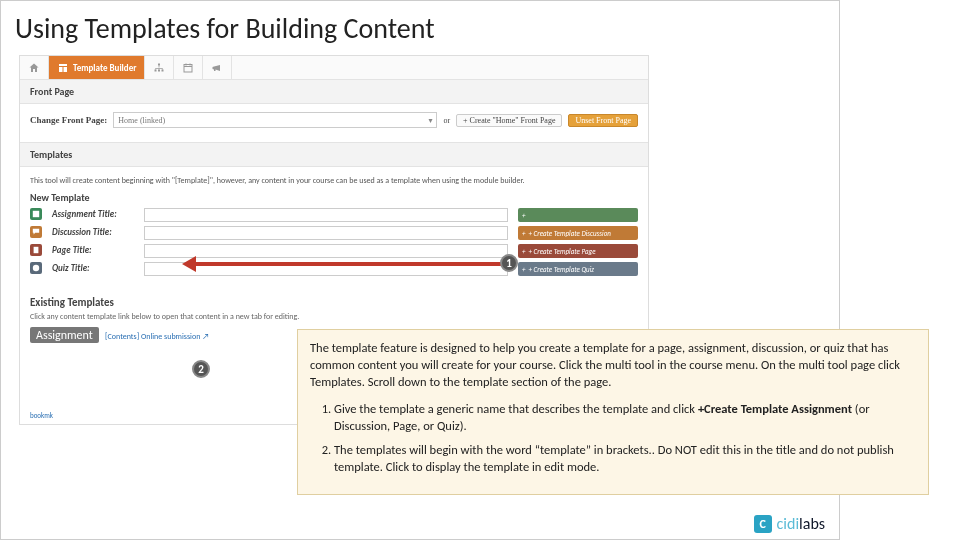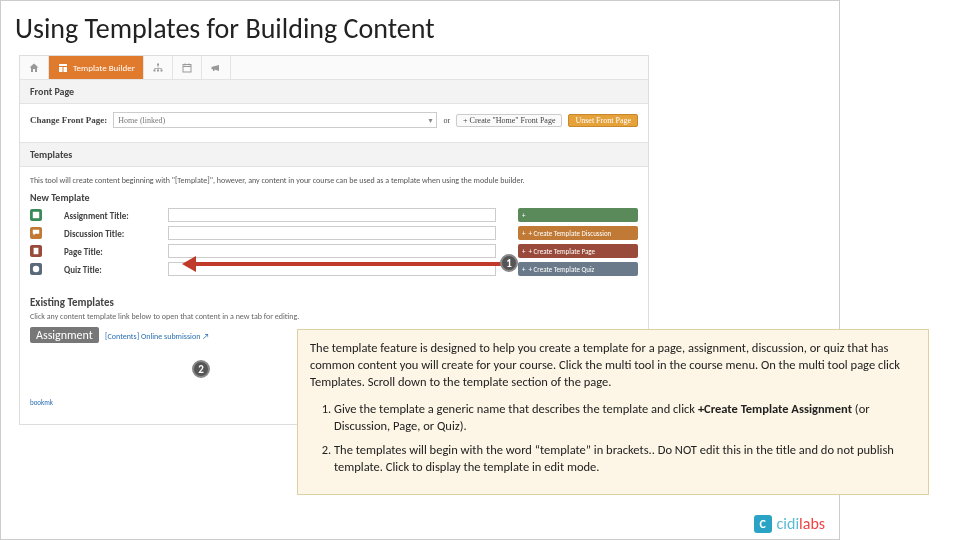--- a/index.html
+++ b/index.html
@@ -2,33 +2,33 @@
 <html><head>
 <meta charset="utf-8">
 <style>
   * { box-sizing: border-box; margin: 0; padding: 0; }
   html, body { width: 960px; height: 540px; font-family: Calibri, Arial, sans-serif; background: #fff; }
   .slide { width: 840px; height: 540px; position: relative; border: 1px solid #ccc; }
   .slide-title { font-size: 28px; font-weight: 400; padding: 10px 14px 6px 14px; color: #222; }
   .app-shot { position: absolute; top: 54px; left: 18px; width: 630px; height: 370px; background: #fff; border: 1px solid #ddd; font-size: 10px; color: #444; }
   .app-nav { height: 24px; background: #fafafa; border-bottom: 1px solid #e3e3e3; display: flex; align-items: stretch; }
   .nav-item { display: flex; align-items: center; justify-content: center; padding: 0 8px; border-right: 1px solid #e3e3e3; color: #999; }
-  .nav-item.active { background: #e07a2d; color: #fff; font-weight: 400; font-size: 9px; gap: 4px; }
+  .nav-item.active { background: #e07a2d; color: #fff; font-weight: 700; font-size: 9px; gap: 4px; }
   .nav-item svg { width: 12px; height: 12px; }
   .panel-head { padding: 5px 10px; background: #f3f3f3; border-bottom: 1px solid #e3e3e3; font-weight: 600; font-size: 10px; }
   .panel-body { padding: 8px 10px; border-bottom: 1px solid #e3e3e3; }
   .row { display: flex; align-items: center; gap: 6px; margin-bottom: 6px; font-family: Liberation Serif, serif; }
   .lbl { font-weight: 600; font-size: 9px; white-space: nowrap; }
   .sel { border: 1px solid #ccc; background: #fff; height: 16px; flex: 1; font-size: 8px; padding: 0 4px; display: flex; align-items: center; justify-content: space-between; color: #777; }
   .sel .caret { font-size: 8px; color: #888; }
   .mini-btn { border: 1px solid #ccc; background: #fafafa; padding: 1px 6px; font-size: 8px; border-radius: 2px; display: inline-flex; align-items: center; gap: 3px; }
   .mini-btn.orange { background: #e5a13a; border-color: #c9872b; color: #fff; }
   .note-link { color: #2a6fb3; font-size: 8px; font-style: italic; }
   .templates-desc { font-size: 8px; color: #555; margin-bottom: 6px; }
-  .tmpl-row { display: flex; align-items: center; gap: 22px; margin-bottom: 4px; }
+  .tmpl-row { display: flex; gap: 10px; margin-bottom: 4px; font-style: italic; }
   .tmpl-icon { width: 12px; height: 12px; border-radius: 2px; display: flex; align-items: center; justify-content: center; }
   .tmpl-icon svg { width: 8px; height: 8px; fill: #fff; }
   .ic-a { background: #3a8a5a; }
   .ic-d { background: #c07a36; }
   .ic-p { background: #9a4a3a; }
   .ic-q { background: #5a6a7a; }
   .tmpl-label { font-weight: 600; font-size: 9px; width: 82px; }
   .tmpl-input { flex: 1; height: 14px; border: 1px solid #ccc; background: #fff; }
   .tmpl-btn { width: 120px; height: 14px; color: #fff; font-size: 7px; display: flex; align-items: center; padding: 0 4px; border-radius: 2px; gap: 3px; }
   .tb-a { background: #5a8a5a; } .tb-d { background: #c07a36; } .tb-p { background: #9a4a3a; } .tb-q { background: #6a7a8a; }
@@ -36,28 +36,28 @@
   .arrow1 .shaft { position: absolute; top: 6px; left: 12px; right: 0; height: 4px; background: #c0392b; }
   .arrow1 .head { position: absolute; top: 0; left: 0; width: 0; height: 0; border-top: 8px solid transparent; border-bottom: 8px solid transparent; border-right: 14px solid #c0392b; }
   .marker { position: absolute; width: 18px; height: 18px; border-radius: 50%; background: #555; color: #fff; font-size: 11px; font-weight: bold; display: flex; align-items: center; justify-content: center; border: 2px solid #888; }
   .m1 { top: 198px; left: 480px; }
   .m2 { top: 304px; left: 172px; }
   .existing { padding: 8px 10px; }
   .existing-title { font-weight: 600; font-size: 11px; margin-bottom: 2px; }
   .existing-sub { font-size: 8px; color: #666; margin-bottom: 6px; }
   .pill { display: inline-block; background: #777; color: #fff; font-size: 12px; padding: 1px 6px; border-radius: 2px; margin-right: 4px; }
   .exlink { color: #2a6fb3; font-size: 8px; }
-  .bookmk { position: absolute; left: 10px; bottom: 17px; font-size: 7px; color: #2a6fb3; }
+  .bookmk { position: absolute; left: 10px; bottom: 4px; font-size: 7px; color: #2a6fb3; }
   .callout { position: absolute; top: 328px; left: 296px; width: 632px; background: #fdf6e6; border: 1px solid #e0cfa0; padding: 10px 12px; font-size: 12.5px; line-height: 1.35; color: #222; }
   .callout .para { margin-bottom: 10px; }
   .callout ol { padding-left: 24px; }
   .callout li { margin-bottom: 8px; }
   .logo { position: absolute; right: 14px; bottom: 6px; display: flex; align-items: center; gap: 5px; font-size: 16px; color: #5bbbd6; font-weight: 500; }
   .logo .mark { width: 18px; height: 18px; background: #2aa3c4; color: #fff; font-weight: bold; border-radius: 3px; display: flex; align-items: center; justify-content: center; font-size: 12px; }
-  .logo .labs { color: #ef4444; margin-top: 15px; }
+  .logo .labs { color: #0f172a; margin-top: 15px; }
   .subhead { font-size: 10px; font-weight: 600; margin-bottom: 4px; }
 </style>
 </head>
 <body>
 
 <div class="slide">
   <div class="slide-title">Using Templates for Building Content</div>
 
   <div class="app-shot">
     <div class="app-nav">

